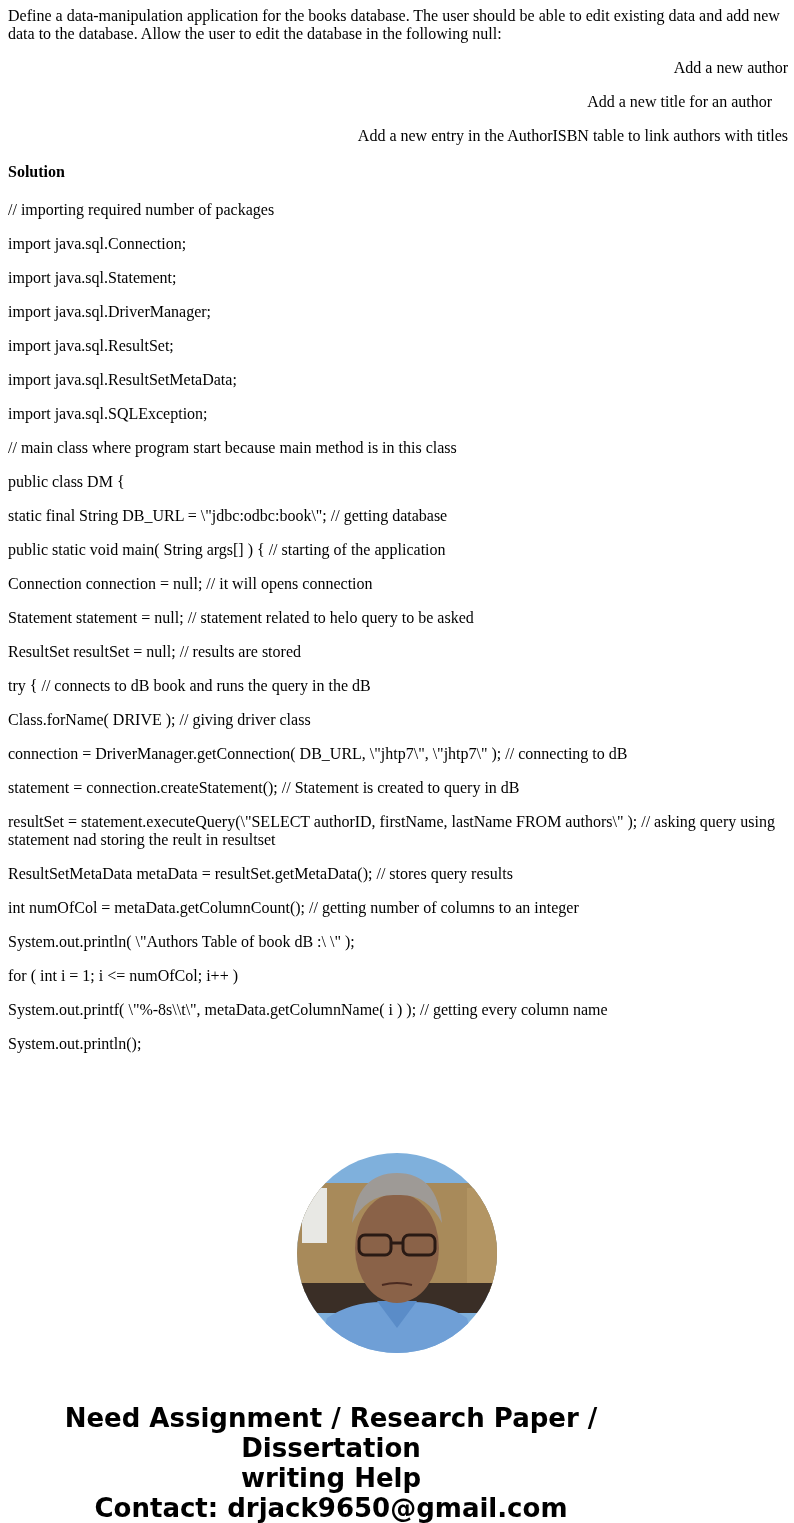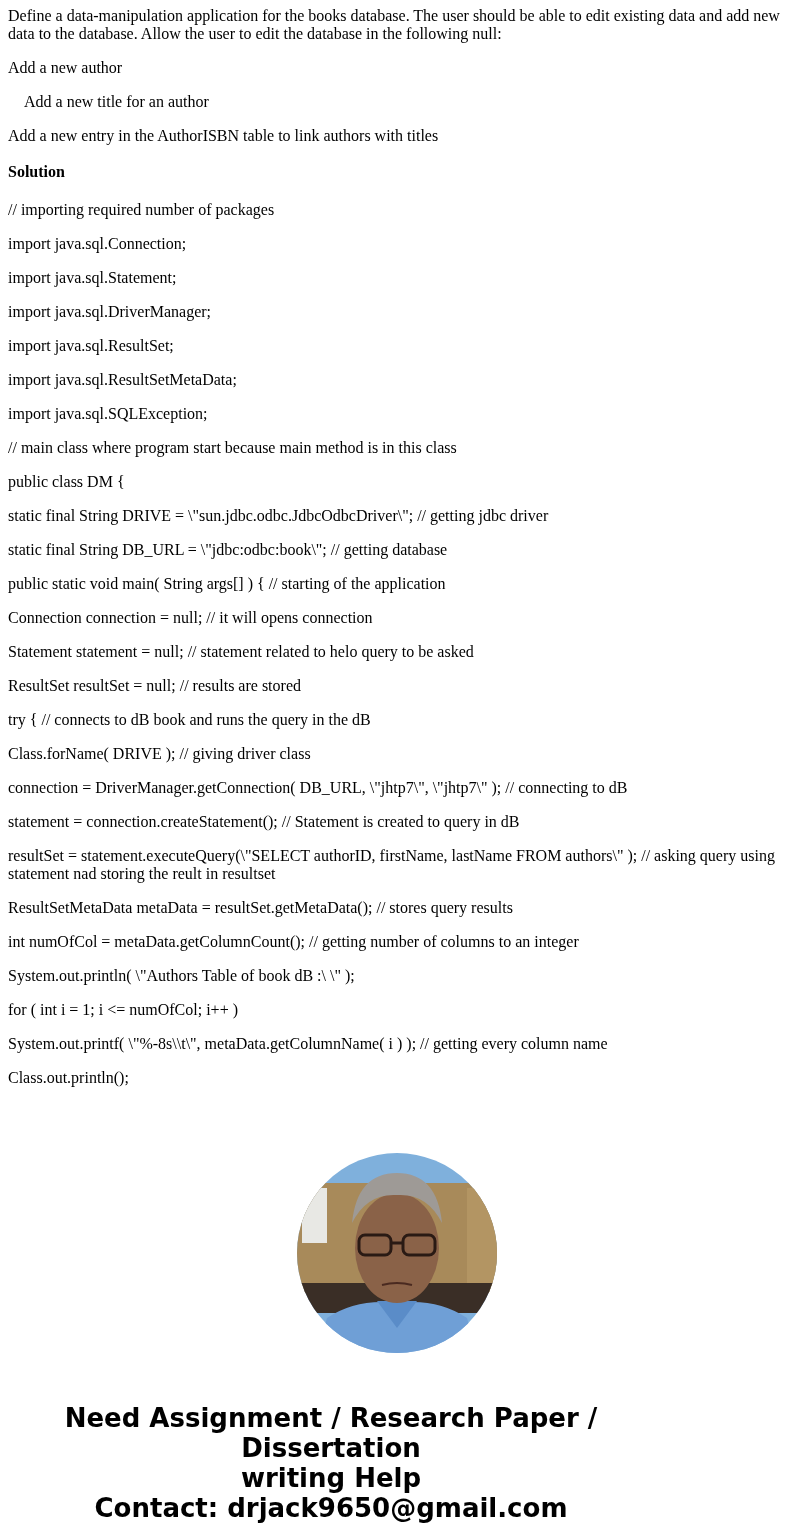--- a/index.html
+++ b/index.html
@@ -2,21 +2,21 @@
 <html><head>
 <meta charset="utf-8">
 <style>
   html, body { margin: 0; padding: 0; background: #ffffff; }
   body {
     width: 794px; height: 1523px; overflow: hidden; position: relative;
     font-family: "Liberation Serif", serif; font-size: 16px; color: #000;
   }
   .content { position: absolute; left: 8px; top: 7px; width: 780px; line-height: 18px; }
   .content p { margin: 0 0 16px 0; }
-  .task-list p { margin: 0 0 16px 0; }
+  .task-list p { margin: 0 0 16px 0; text-align: right; }
   .task-list p.tight { margin: 16px; }
   h3 { font-size: 16px; font-weight: bold; margin: 12px 0 18px 0; line-height: 22px; }
   .code-line { margin: 0 0 16px 0; }
   .avatar {
     position: absolute; left: 297px; top: 1153px; width: 200px; height: 200px;
     border-radius: 50%; overflow: hidden;
   }
   .footer {
     position: absolute; left: 0; top: 1403px; width: 662px; text-align: center;
     font-family: "DejaVu Sans", sans-serif; font-weight: bold; font-size: 26px; line-height: 30px;
@@ -36,37 +36,36 @@
   <div>
     <p class="code-line">// importing required number of packages</p>
     <p class="code-line">import java.sql.Connection;</p>
     <p class="code-line">import java.sql.Statement;</p>
     <p class="code-line">import java.sql.DriverManager;</p>
     <p class="code-line">import java.sql.ResultSet;</p>
     <p class="code-line">import java.sql.ResultSetMetaData;</p>
     <p class="code-line">import java.sql.SQLException;</p>
     <p class="code-line">// main class where program start because main method is in this class</p>
     <p class="code-line">public class DM {</p>
-    <p class="code-line">static final String DRIVE = \"sun.jdbc.odbc.JdbcOdbcDriver\"; // getting jdbc driver</p>
     <p class="code-line">static final String DB_URL = \"jdbc:odbc:book\"; // getting database</p>
     <p class="code-line">public static void main( String args[] ) { // starting of the application</p>
     <p class="code-line">Connection connection = null; // it will opens connection</p>
     <p class="code-line">Statement statement = null; // statement related to helo query to be asked</p>
     <p class="code-line">ResultSet resultSet = null; // results are stored</p>
     <p class="code-line">try { // connects to dB book and runs the query in the dB</p>
     <p class="code-line">Class.forName( DRIVE ); // giving driver class</p>
     <p class="code-line">connection = DriverManager.getConnection( DB_URL, \"jhtp7\", \"jhtp7\" ); // connecting to dB</p>
     <p class="code-line">statement = connection.createStatement(); // Statement is created to query in dB</p>
     <p class="code-line">resultSet = statement.executeQuery(\"SELECT authorID, firstName, lastName FROM authors\" ); // asking query using statement nad storing the reult in resultset</p>
     <p class="code-line">ResultSetMetaData metaData = resultSet.getMetaData(); // stores query results</p>
     <p class="code-line">int numOfCol = metaData.getColumnCount(); // getting number of columns to an integer</p>
     <p class="code-line">System.out.println( \"Authors Table of book dB :\ \" );</p>
     <p class="code-line">for ( int i = 1; i &lt;= numOfCol; i++ )</p>
     <p class="code-line">System.out.printf( \"%-8s\\t\", metaData.getColumnName( i ) ); // getting every column name</p>
-    <p class="code-line">Class.out.println();</p>
+    <p class="code-line">System.out.println();</p>
   </div>
 </div>
 
 <div class="avatar">
   <svg width="200" height="200" viewBox="0 0 200 200">
     <rect x="0" y="0" width="200" height="200" fill="#7fb0dc"></rect>
     <rect x="0" y="30" width="200" height="110" fill="#a88a5a"></rect>
     <rect x="5" y="35" width="25" height="55" fill="#e8e8e4"></rect>
     <rect x="170" y="35" width="30" height="105" fill="#b39563"></rect>
     <rect x="0" y="130" width="200" height="30" fill="#3a2e26"></rect>

